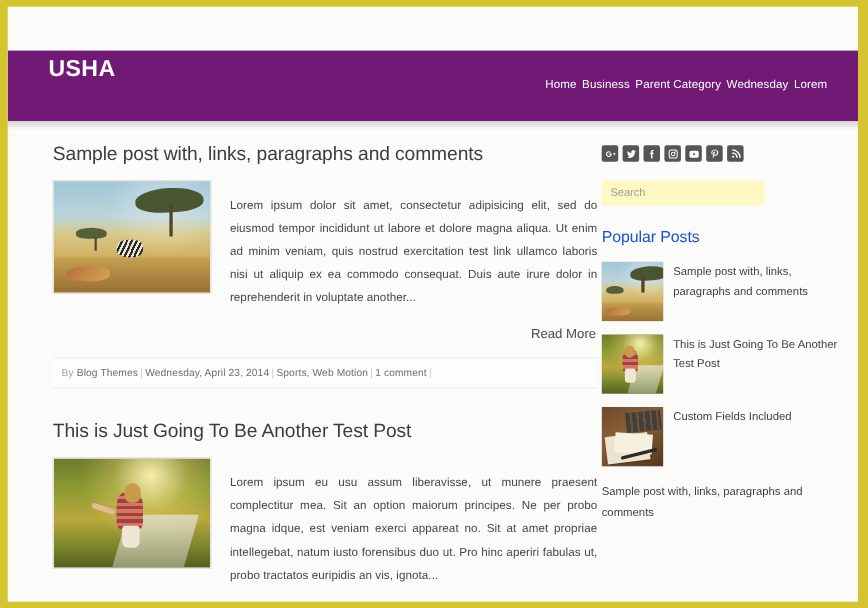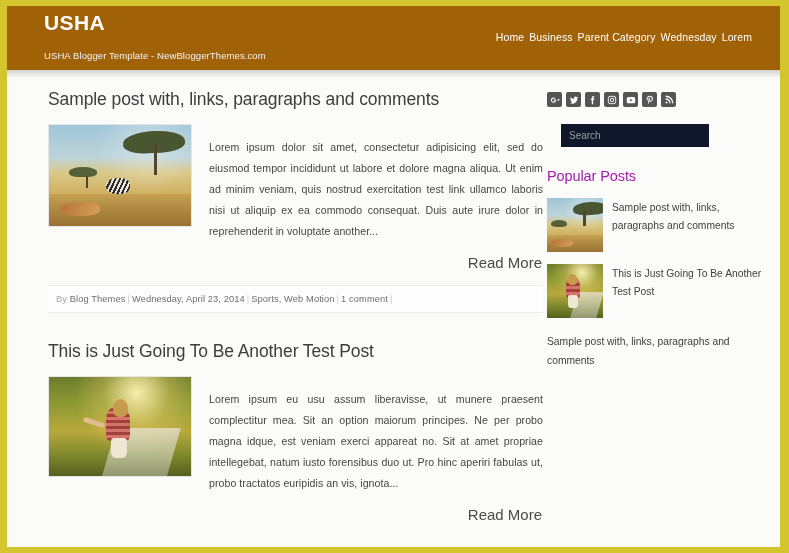--- a/index.html
+++ b/index.html
@@ -30,22 +30,23 @@
     width: 100%;
     height: 100%;
     background: #fbfbfa;
     overflow: hidden;
   }
 
   
   .site-header {
     position: relative;
     height: 64px;
-    background: #a16207;
+    background: #701a75;
     padding: 9px 0 0 0;
+    margin-top: 40px;
   }
   .site-header::after {
     content: "";
     position: absolute;
     left: 0; right: 0; bottom: -8px;
     height: 8px;
     background: linear-gradient(to bottom, rgba(0,0,0,0.17), rgba(0,0,0,0));
     pointer-events: none;
   }
 
@@ -143,21 +144,21 @@
     text-align: justify;
     letter-spacing: 0.05px;
     margin-top: 12px;
   }
   .read-more-row {
     text-align: right;
     margin-top: 12px;
     padding-right: 1px;
   }
   .read-more {
-    font-size: 15px;
+    font-size: 12px;
     color: #4a4a4a;
     text-decoration: none;
   }
 
   .post-meta {
     margin-top: 13px;
     border-top: 1px solid #ececec;
     border-bottom: 1px solid #ececec;
     padding: 8px 6px 8px 8px;
     font-size: 9.3px;
@@ -188,35 +189,35 @@
     color: #ffffff;
     font-size: 9px;
     font-weight: bold;
     line-height: 1;
   }
   .social-icon svg { display: block; }
 
   .search-box {
     width: 148px;
     height: 23px;
-    background: #0f172a;
+    background: #fef9c3;
     border: none;
     outline: none;
     font-family: "Liberation Sans", sans-serif;
     font-size: 10px;
     color: #8b8b8b;
     padding: 0 8px;
-    margin-left: 18px;
+    margin-left: 4px;
     margin-bottom: 21px;
   }
   .search-box::placeholder { color: #9b9b9b; }
 
   .widget-title {
     font-size: 14.5px;
-    color: #a21caf;
+    color: #1d4ed8;
     font-weight: normal;
     letter-spacing: -0.1px;
     margin-bottom: 14px;
     padding-left: 4px;
   }
 
   .popular-item {
     display: flex;
     gap: 9px;
     margin-bottom: 12px;
@@ -383,21 +384,20 @@
 </style>
 </head>
 <body>
 
 <div class="page-frame">
   <div class="page-inner">
 
     <div class="site-header">
       <div class="brand">
         <div class="brand-title">USHA</div>
-        <div class="brand-tagline">USHA Blogger Template - NewBloggerThemes.com</div>
       </div>
       <div class="main-nav">
         <a class="nav-link" href="#">Home</a>
         <a class="nav-link" href="#">Business</a>
         <a class="nav-link" href="#">Parent Category</a>
         <a class="nav-link" href="#">Wednesday</a>
         <a class="nav-link" href="#">Lorem</a>
       </div>
     </div>
 
@@ -526,20 +526,31 @@
               <div class="art-girl">
                 <div class="road" style="left:48%;"></div>
                 <div class="figure-body" style="left:34%;top:26%;width:14px;height:20px;"></div>
                 <div class="figure-hair" style="left:38%;top:18%;width:9px;height:11px;"></div>
                 <div class="figure-legs" style="left:37%;top:58%;width:10px;height:13px;"></div>
               </div>
             </div>
             <div class="popular-text">This is Just Going To Be Another Test Post</div>
           </div>
 
+          <div class="popular-item">
+            <div class="popular-thumb">
+              <div class="art-desk">
+                <div class="keyboard"></div>
+                <div class="paper"></div>
+                <div class="paper2"></div>
+                <div class="pen"></div>
+              </div>
+            </div>
+            <div class="popular-text">Custom Fields Included</div>
+          </div>
         </div>
 
         <div class="recent-block">
           <div class="recent-item">Sample post with, links, paragraphs and comments</div>
         </div>
 
       </div>
     </div>
 
   </div>

